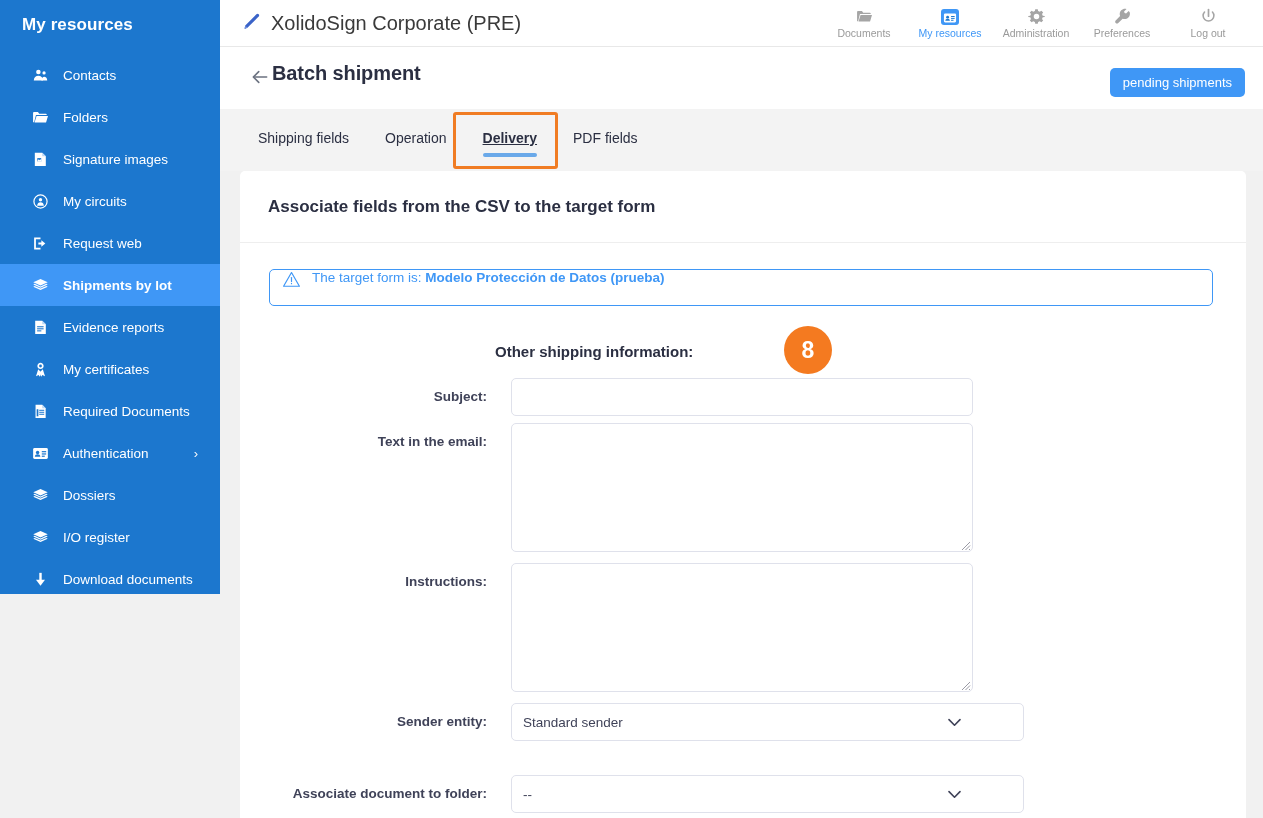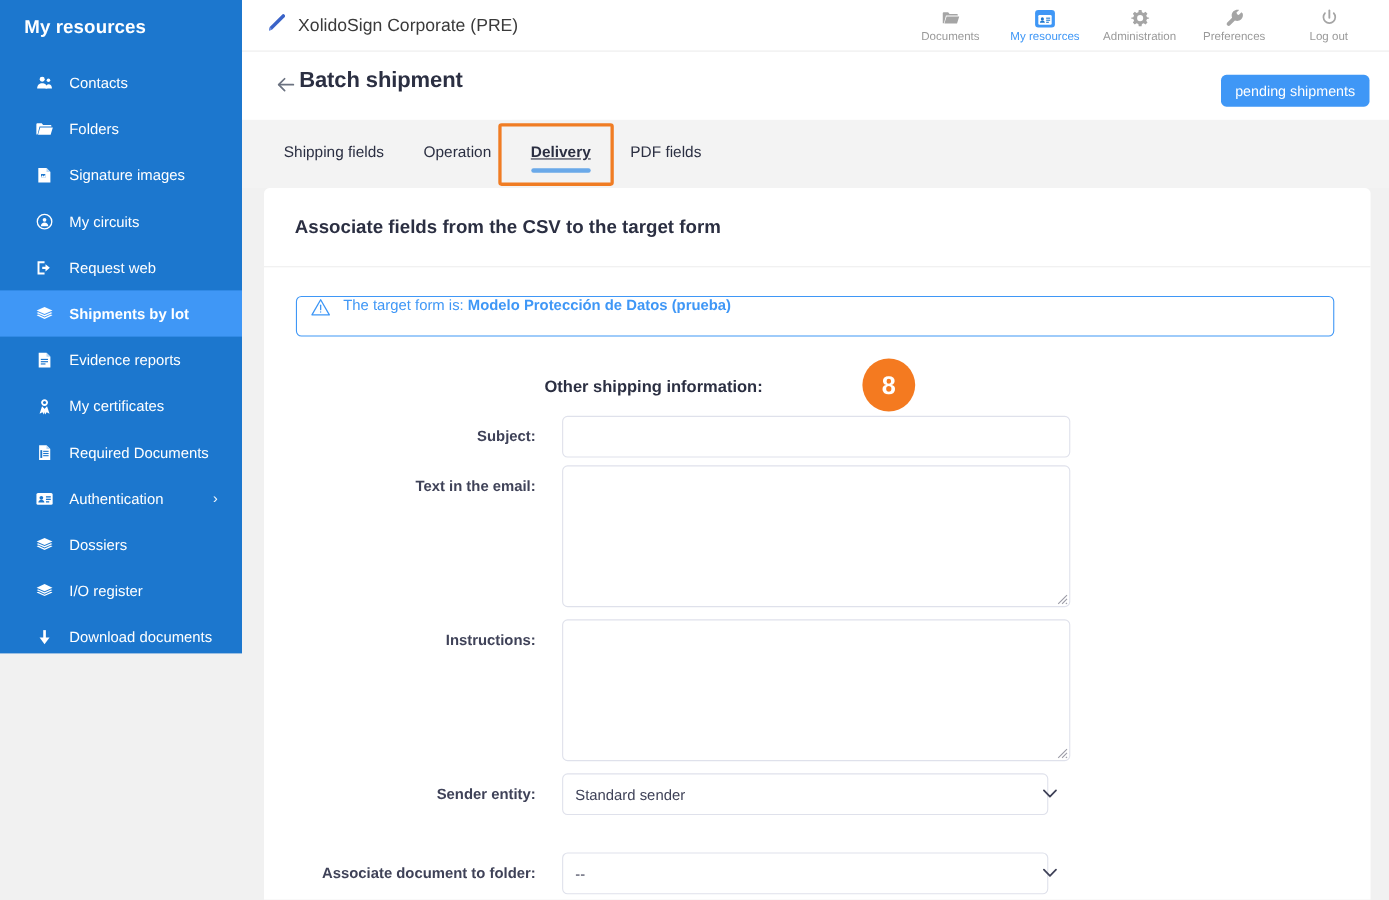--- a/index.html
+++ b/index.html
@@ -56,21 +56,21 @@
     position: absolute; left: 220px; top: 0;
     width: 1043px; height: 47px;
     background: #ffffff;
     border-bottom: 1px solid #e8e8e8;
   }
   #brand {
     position: absolute; left: 22px; top: 0; height: 47px;
     display: flex; align-items: center; gap: 9px;
   }
   #brand-name {
-    font-size: 16px; color: #3a3a3a; font-weight: normal; text-align: right;
+    font-size: 20px; color: #3a3a3a; font-weight: normal; text-align: right;
   }
   #header-nav {
     position: absolute; right: 12px; top: 0; height: 47px;
     display: flex; align-items: center; gap: 0px;
   }
   .hnav {
     width: 86px; height: 47px;
     display: flex; flex-direction: column;
     align-items: center; justify-content: center;
     gap: 2px; cursor: pointer;
@@ -224,21 +224,21 @@
     resize: none;
     display: block;
     position: relative;
   }
   .area-wrap { position: relative; width: 462px; }
   .resize-grip {
     position: absolute; right: 2px; bottom: 2px;
     width: 13px; height: 13px; pointer-events: none;
   }
   .selbox {
-    width: 442px; height: 38px;
+    width: 513px; height: 38px;
     border: 1px solid #dfe1eb;
     border-radius: 5px;
     background: #ffffff;
     font-size: 13.5px; color: #3f4258;
     font-family: inherit;
     padding: 0 11px;
     outline: none;
     appearance: none; -webkit-appearance: none;
     position: relative;
     display: flex; align-items: center;

